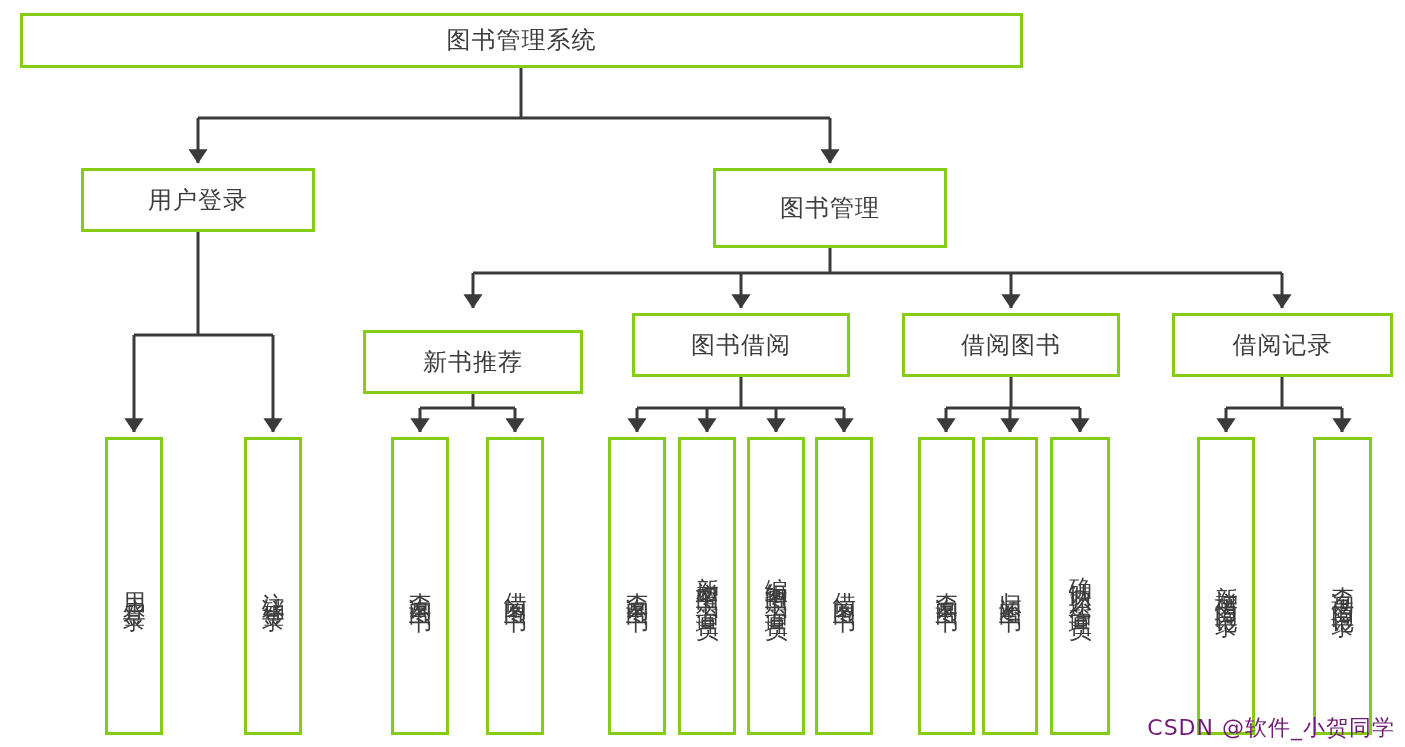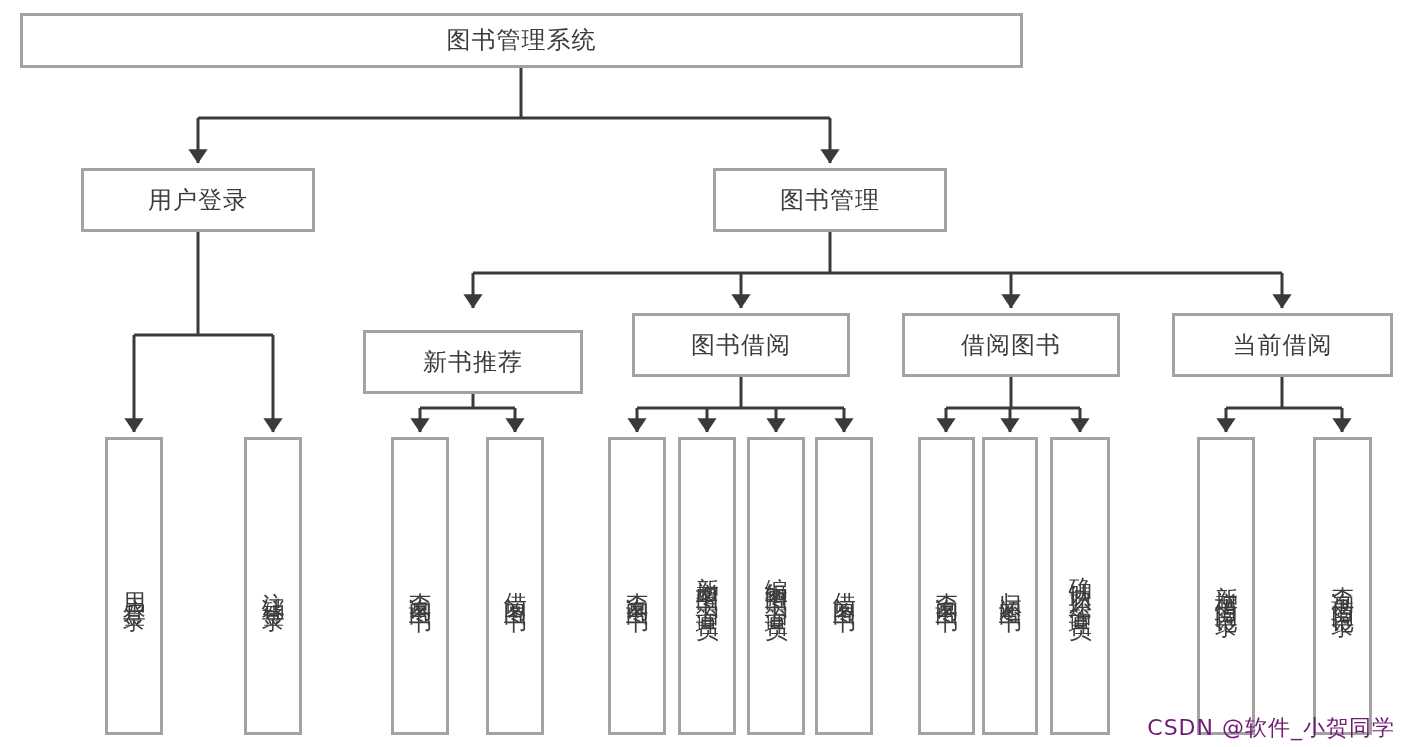--- a/index.html
+++ b/index.html
@@ -7,21 +7,21 @@
     position:relative;
     width:1405px;height:747px;
     background:#ffffff;
     overflow:hidden;
     font-family:"DejaVu Sans","Liberation Sans",sans-serif;
   }
   .wires{position:absolute;left:0;top:0;width:1405px;height:747px;}
   .node{
     position:absolute;
     box-sizing:border-box;
-    border:3px solid #a3a3a3;
+    border:3px solid #84cc16;
     background:#ffffff;
     display:flex;
     align-items:center;
     justify-content:center;
     color:#3c3c3c;
     font-size:24px;
     letter-spacing:1px;
     text-align:center;
     line-height:1.1;
   }
@@ -93,26 +93,26 @@
       <path d="M1282,377 L1282,408"></path>
       <path d="M1226,408 L1342,408"></path>
       <path d="M1226,408 L1226,432" marker-end="url(#arrow)"></path>
       <path d="M1342,408 L1342,432" marker-end="url(#arrow)"></path>
     </g>
   </svg>
 
   <div class="node h" style="left:20px;top:13px;width:1003px;height:55px;">图书管理系统</div>
 
   <div class="node h" style="left:81px;top:168px;width:234px;height:64px;">用户登录</div>
-  <div class="node h" style="left:713px;top:168px;width:234px;height:64px;">图书管理</div>
+  <div class="node h" style="left:713px;top:168px;width:234px;height:80px;">图书管理</div>
 
   <div class="node h" style="left:363px;top:313px;width:220px;height:64px;margin-top:17px;">新书推荐</div>
   <div class="node h" style="left:632px;top:313px;width:218px;height:64px;">图书借阅</div>
   <div class="node h" style="left:902px;top:313px;width:218px;height:64px;">借阅图书</div>
-  <div class="node h" style="left:1172px;top:313px;width:221px;height:64px;">当前借阅</div>
+  <div class="node h" style="left:1172px;top:313px;width:221px;height:64px;">借阅记录</div>
 
   <div class="node v" style="left:105px;top:437px;width:58px;height:298px;">用户登录</div>
   <div class="node v" style="left:244px;top:437px;width:58px;height:298px;">注销登录</div>
 
   <div class="node v" style="left:391px;top:437px;width:58px;height:298px;">查询图书</div>
   <div class="node v" style="left:486px;top:437px;width:58px;height:298px;">借阅图书</div>
 
   <div class="node v" style="left:608px;top:437px;width:58px;height:298px;">查询图书</div>
   <div class="node v" style="left:678px;top:437px;width:58px;height:298px;">新增图书（管理员）</div>
   <div class="node v" style="left:747px;top:437px;width:58px;height:298px;">编辑图书（管理员）</div>

